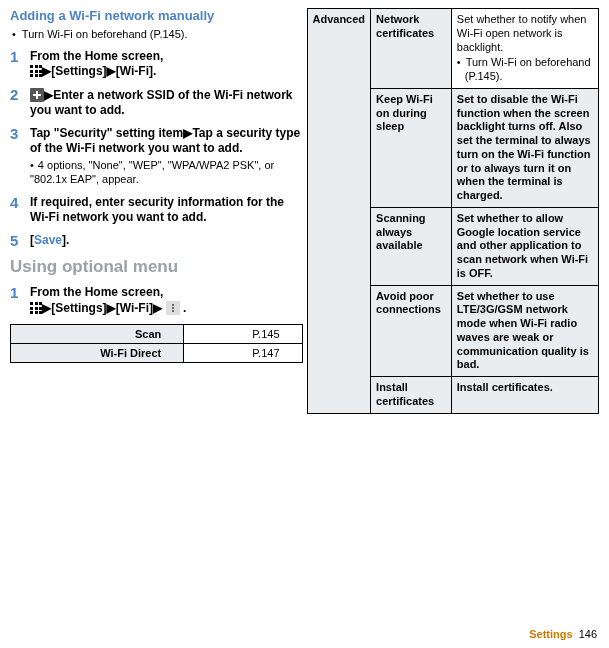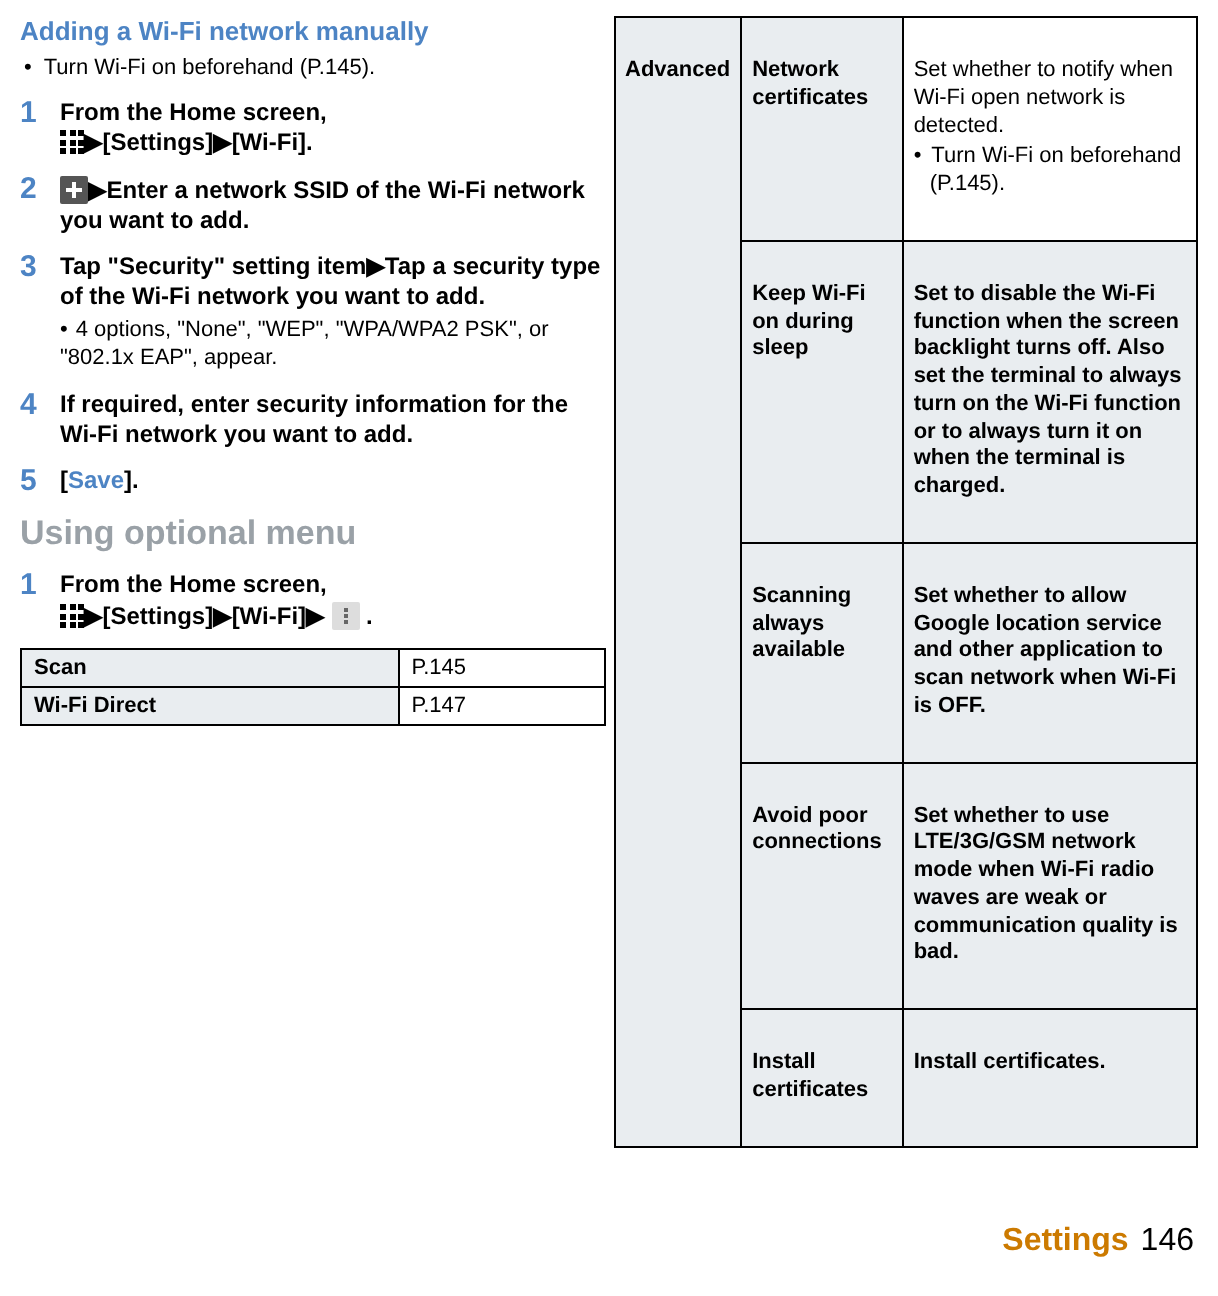--- a/index.html
+++ b/index.html
@@ -25,29 +25,29 @@
   .arrow { font-weight: bold; }
   .icon-plus { width: 14px; height: 14px; background: #555; position: relative; border-radius: 1px; top:1px; }
   .icon-plus::before, .icon-plus::after { content:""; position:absolute; background:#fff; }
   .icon-plus::before { left:6px; top:3px; width:2px; height:8px; }
   .icon-plus::after { left:3px; top:6px; width:8px; height:2px; }
   .icon-menu { width: 14px; height: 14px; background: #ddd; position: relative; border-radius: 1px; top:1px; }
   .icon-menu span { position:absolute; width:2px; height:2px; background:#666; left:6px; }
   .icon-menu span:nth-child(1){top:3px;} .icon-menu span:nth-child(2){top:6px;} .icon-menu span:nth-child(3){top:9px;}
   .link-blue { color: #4d84c4; font-weight: bold; }
   table.opt { width: 100%; border-collapse: collapse; margin-top: 6px; font-size: 11px; }
-  table.opt td { border: 1px solid #000; padding: 3px 6px; }
+  table.opt td { border: 1px solid #000; padding: 3px 22px; text-align: right; }
   table.opt td:first-child { background: #e9edf0; font-weight: bold; }
   table.adv { width: 100%; border-collapse: collapse; font-size: 11px; }
-  table.adv td { border: 1px solid #000; padding: 20px 5px; vertical-align: top; line-height: 1.25; }
+  table.adv td { border: 1px solid #000; padding: 4px 5px; vertical-align: top; line-height: 1.25; }
   table.adv td:nth-child(1), table.adv td:nth-child(2) { background: #e9edf0; font-weight: bold; }
   table.adv td:nth-child(3) { font-weight: normal; }
   .inner-bullet { margin-top: 2px; padding-left: 8px; text-indent: -8px; }
   .inner-bullet::before { content:"•"; margin-right: 5px; }
-  .footer { position: absolute; bottom: 18px; right: 12px; font-size: 16px; }
+  .footer { position: absolute; bottom: 8px; right: 12px; font-size: 11px; }
   .footer .sec { color: #cc7a00; font-weight: bold; margin-right: 6px; }
 </style>
 </head>
 <body>
 
 <div class="page">
   <div class="col">
     <div class="h-blue">Adding a Wi-Fi network manually</div>
     <div class="bullet-row"><span class="bullet-dot"></span><span>Turn Wi-Fi on beforehand (P.145).</span></div>
 
@@ -108,21 +108,21 @@
       </table>
   </div>
 
   <div class="col">
     <table class="adv">
       <tbody>
           <tr>
         <td rowspan="5">Advanced</td>
         <td>Network certificates</td>
         <td>
-          <span>Set whether to notify when Wi-Fi open network is detected.</span>
+          <span>Set whether to notify when Wi-Fi open network is backlight.</span>
           <div class="inner-bullet">Turn Wi-Fi on beforehand (P.145).</div>
         </td>
       </tr>
       <tr>
         <td>Keep Wi-Fi on during sleep</td>
         <td>Set to disable the Wi-Fi function when the screen backlight turns off. Also set the terminal to always turn on the Wi-Fi function or to always turn it on when the terminal is charged.</td>
       </tr>
       <tr>
         <td>Scanning always available</td>
         <td>Set whether to allow Google location service and other application to scan network when Wi-Fi is OFF.</td>

